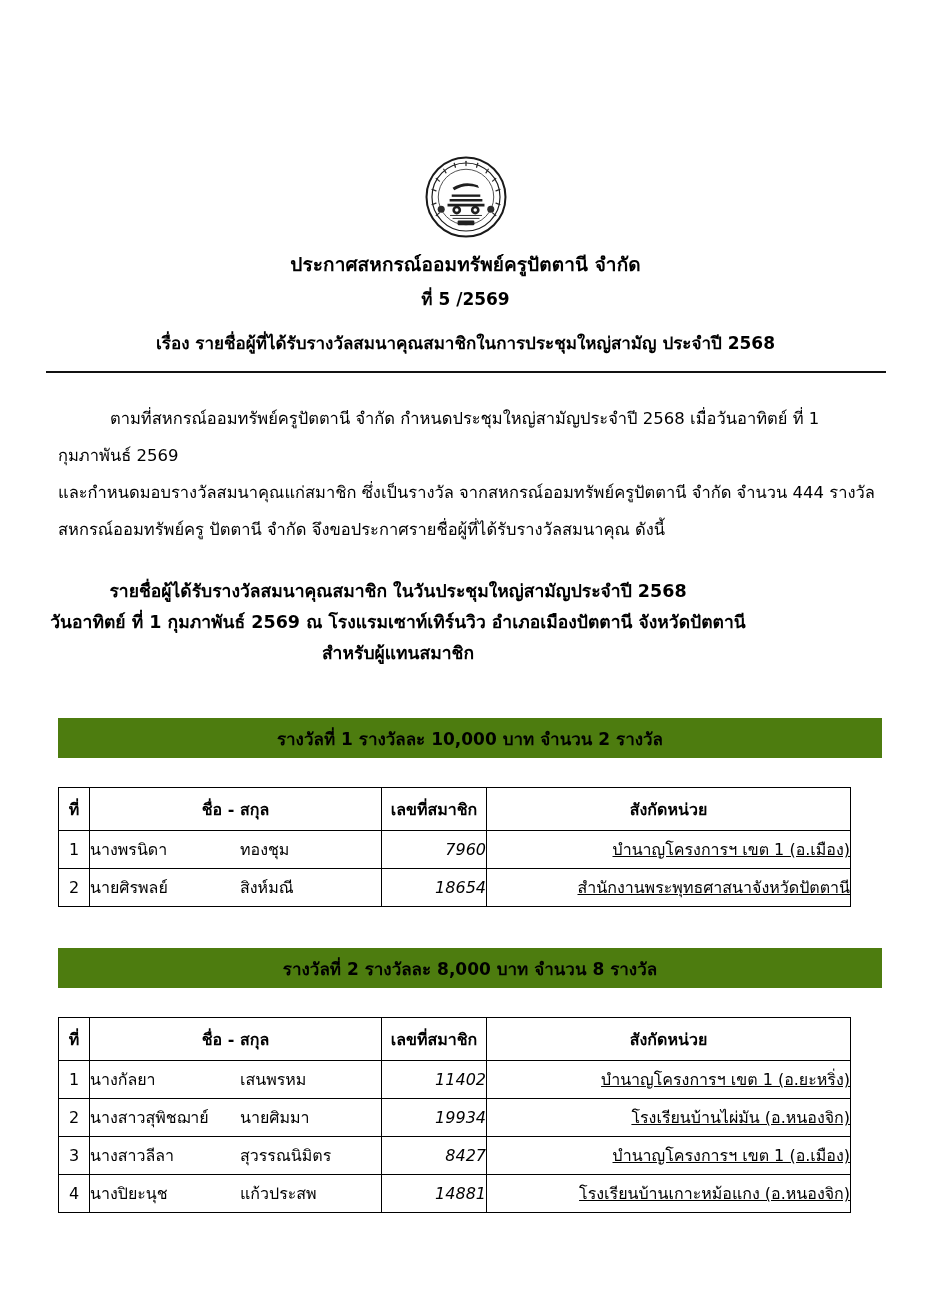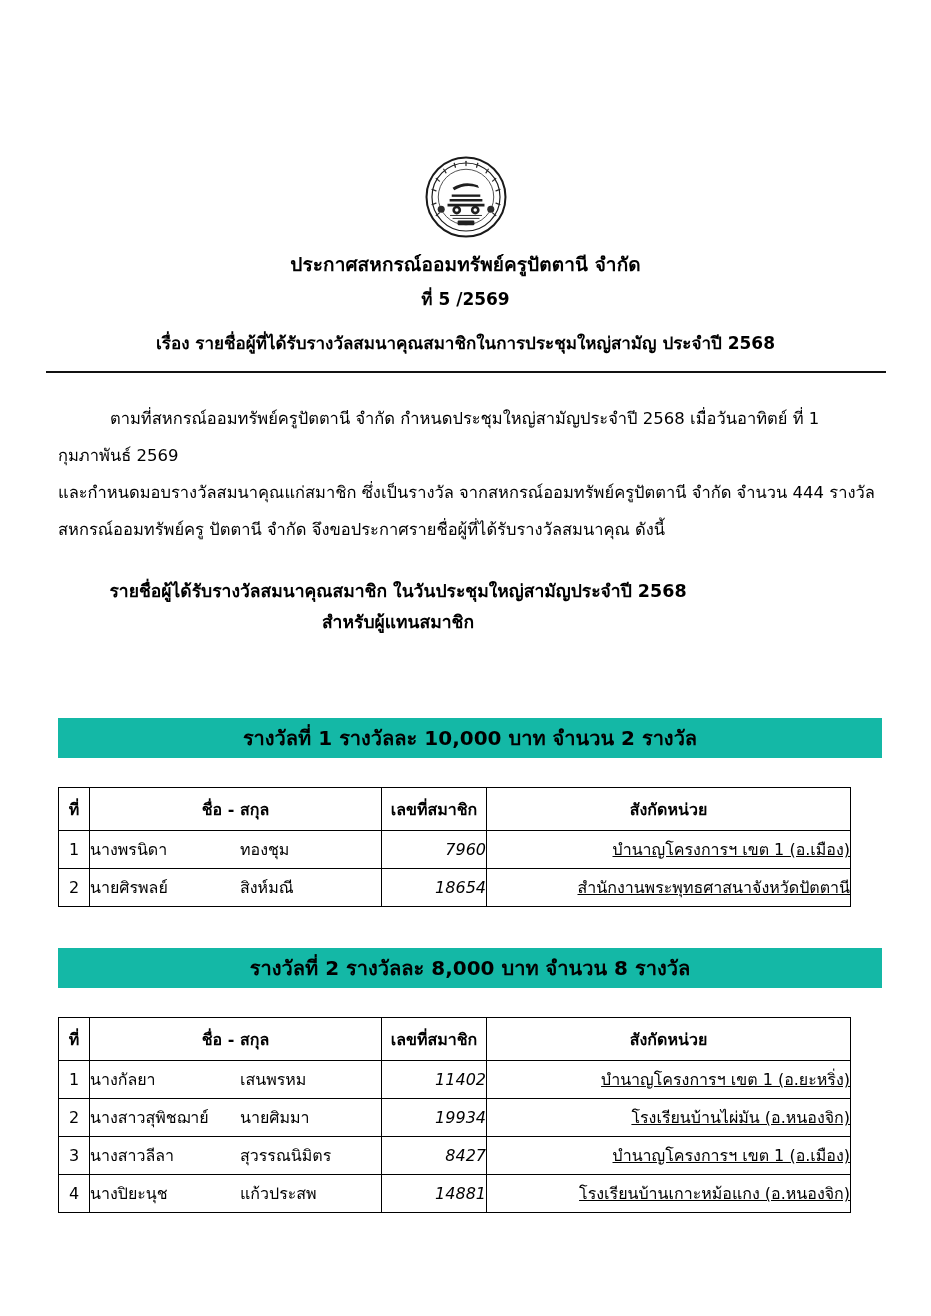--- a/index.html
+++ b/index.html
@@ -105,25 +105,25 @@
     line-height: 31px;
   }
   .center-heading div { white-space: nowrap; }
 
   
   .prize-banner {
     position: absolute;
     left: 58px;
     width: 824px;
     height: 40px;
-    background: #14b8a6;
+    background: #4d7c0f;
     display: flex;
     align-items: center;
     justify-content: center;
-    font-size: 20px;
+    font-size: 17px;
     font-weight: bold;
   }
   #banner-1 { top: 718px; }
   #banner-2 { top: 948px; }
 
   
   table.award-table {
     position: absolute;
     left: 58px;
     width: 792px;
@@ -229,20 +229,21 @@
   <div class="rule"></div>
 
   <div class="body-para">
     <p class="indent">ตามที่สหกรณ์ออมทรัพย์ครูปัตตานี  จำกัด กำหนดประชุมใหญ่สามัญประจำปี 2568 เมื่อวันอาทิตย์ ที่ 1 กุมภาพันธ์ 2569</p>
     <p>และกำหนดมอบรางวัลสมนาคุณแก่สมาชิก ซึ่งเป็นรางวัล จากสหกรณ์ออมทรัพย์ครูปัตตานี  จำกัด  จำนวน 444 รางวัล</p>
     <p>สหกรณ์ออมทรัพย์ครู ปัตตานี จำกัด จึงขอประกาศรายชื่อผู้ที่ได้รับรางวัลสมนาคุณ ดังนี้</p>
   </div>
 
   <div class="center-heading">
     <div>รายชื่อผู้ได้รับรางวัลสมนาคุณสมาชิก ในวันประชุมใหญ่สามัญประจำปี 2568</div>
+    <div>วันอาทิตย์ ที่ 1 กุมภาพันธ์ 2569 ณ โรงแรมเซาท์เทิร์นวิว อำเภอเมืองปัตตานี จังหวัดปัตตานี</div>
     <div>สำหรับผู้แทนสมาชิก</div>
   </div>
 
   <div class="prize-banner" id="banner-1">
     <span>รางวัลที่ 1 รางวัลละ  10,000  บาท  จำนวน  2  รางวัล</span>
   </div>
 
   <table class="award-table" id="table-1">
     <colgroup>
       <col class="c-no">

